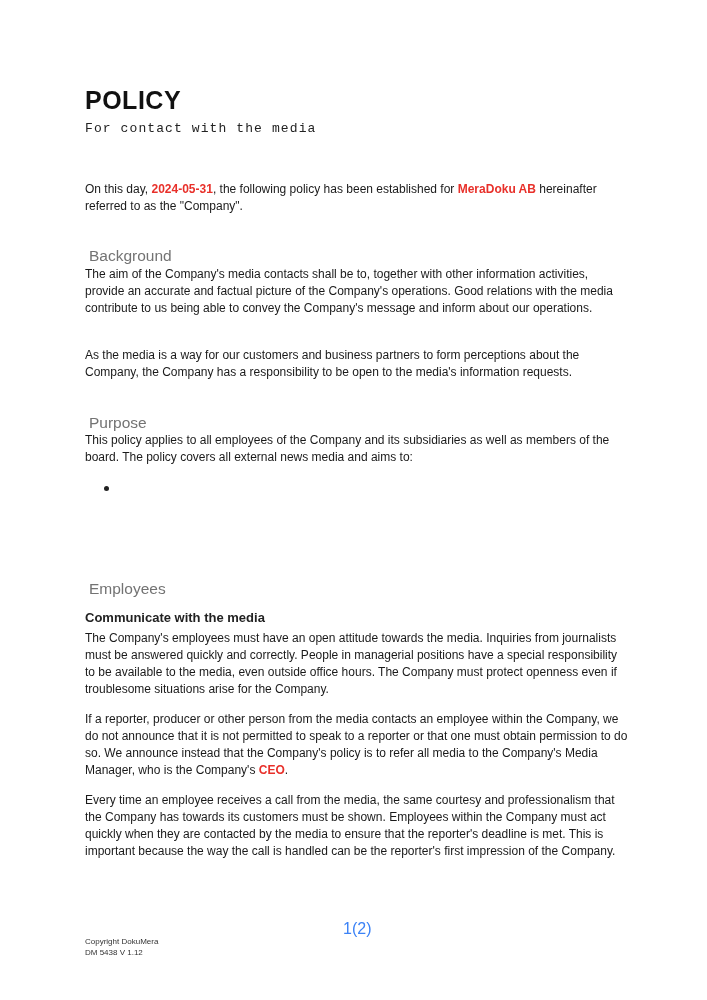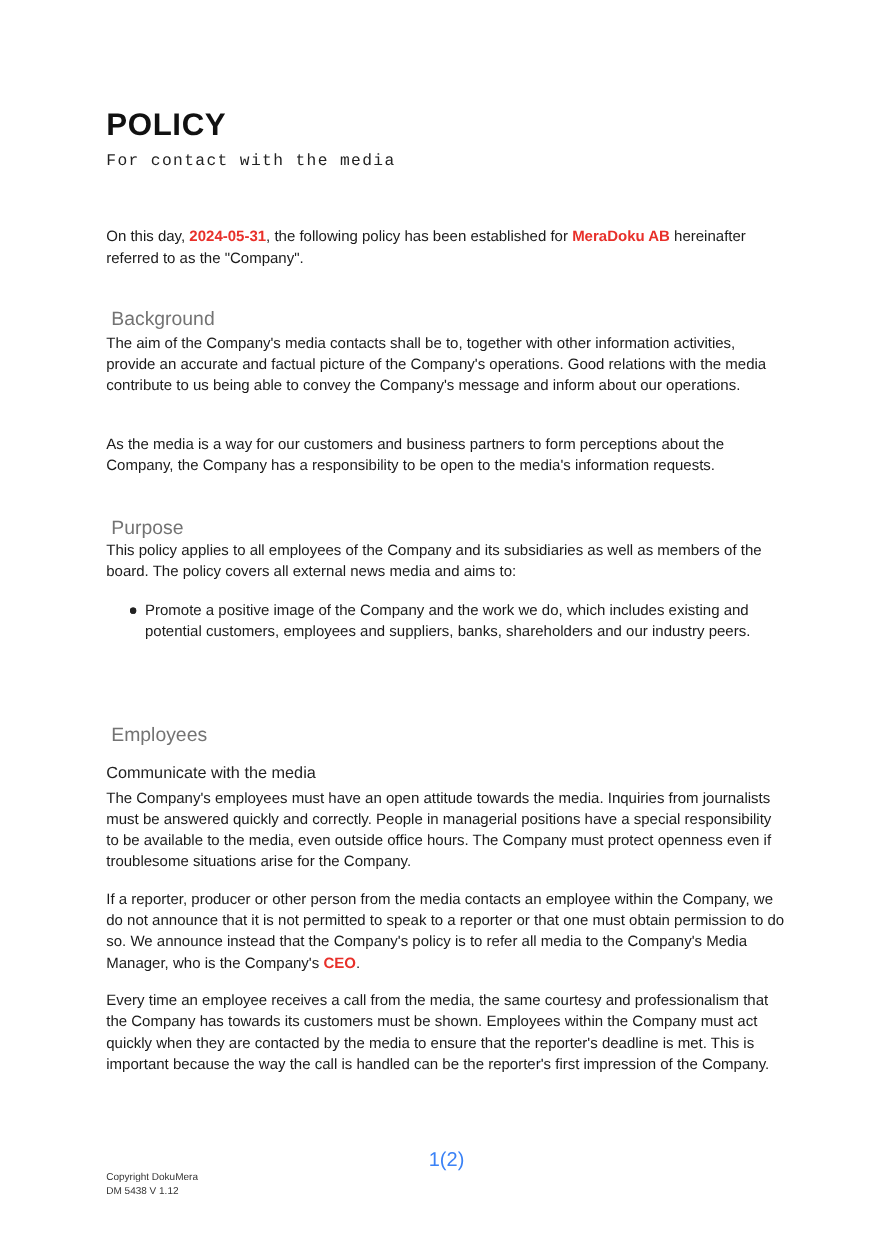--- a/index.html
+++ b/index.html
@@ -19,21 +19,21 @@
     }
     .p {
       position: absolute; left: 0; width: 545px; margin: 0;
       font-size: 12px; line-height: 17px; color: #1a1a1a;
     }
     .h2 {
       position: absolute; left: 0; margin: 4px; font-weight: normal;
       font-size: 15.5px; color: #737373;
     }
     .h3 {
-      position: absolute; left: 0; margin: 0; font-weight: normal;
+      position: absolute; left: 0; margin: 0; font-weight: bold;
       font-size: 13px; color: #222;
     }
     .red { color: #e8302a; font-weight: bold; }
     ul.bullets {
       position: absolute; left: 0; width: 545px; margin: 0; padding: 0; list-style: none;
       font-size: 12px; line-height: 17px;
     }
     ul.bullets li { position: relative; padding-left: 31px; }
     ul.bullets li .dot {
       position: absolute; left: 19px; top: 6px; width: 5px; height: 5px; border-radius: 50%; background: #222;
@@ -53,21 +53,20 @@
   </p>
 
   <h2 class="h2" style="top:243px;">Background</h2>
   <p class="p" style="top:266px;">The aim of the Company's media contacts shall be to, together with other information activities, provide an accurate and factual picture of the Company's operations. Good relations with the media contribute to us being able to convey the Company's message and inform about our operations.</p>
   <p class="p" style="top:347px;">As the media is a way for our customers and business partners to form perceptions about the Company, the Company has a responsibility to be open to the media's information requests.</p>
 
   <h2 class="h2" style="top:410px;">Purpose</h2>
   <p class="p" style="top:432px;">This policy applies to all employees of the Company and its subsidiaries as well as members of the board. The policy covers all external news media and aims to:</p>
   <ul class="bullets" style="top:480px;">
     <li><span class="dot"></span></li>
-    <li><span class="dot"></span><span>Promote a positive image of the Company and the work we do, which includes existing and potential customers, employees and suppliers, banks, shareholders and our industry peers.</span></li>
   </ul>
 
   <h2 class="h2" style="top:576px;">Employees</h2>
   <h3 class="h3" style="top:610px;">Communicate with the media</h3>
   <p class="p" style="top:630px;">The Company's employees must have an open attitude towards the media. Inquiries from journalists must be answered quickly and correctly. People in managerial positions have a special responsibility to be available to the media, even outside office hours. The Company must protect openness even if troublesome situations arise for the Company.</p>
   <p class="p" style="top:711px;">
     <span>If a reporter, producer or other person from the media contacts an employee within the Company, we do not announce that it is not permitted to speak to a reporter or that one must obtain permission to do so. We announce instead that the Company's policy is to refer all media to the Company's Media Manager, who is the Company's </span><span class="red">CEO</span><span>.</span>
   </p>
   <p class="p" style="top:792px;">Every time an employee receives a call from the media, the same courtesy and professionalism that the Company has towards its customers must be shown. Employees within the Company must act quickly when they are contacted by the media to ensure that the reporter's deadline is met. This is important because the way the call is handled can be the reporter's first impression of the Company.</p>
 </div>

